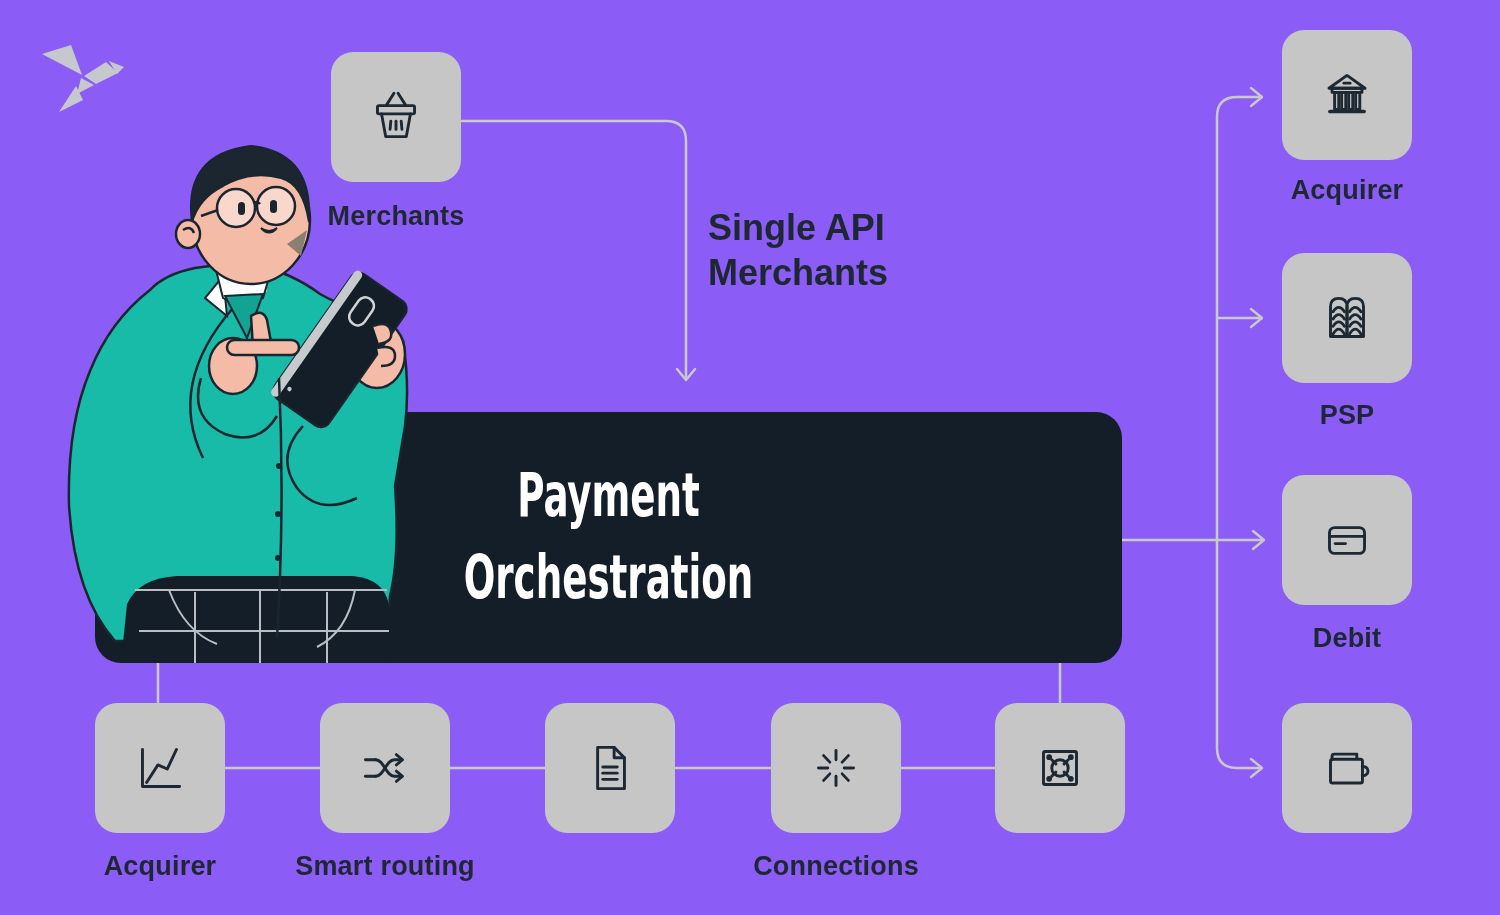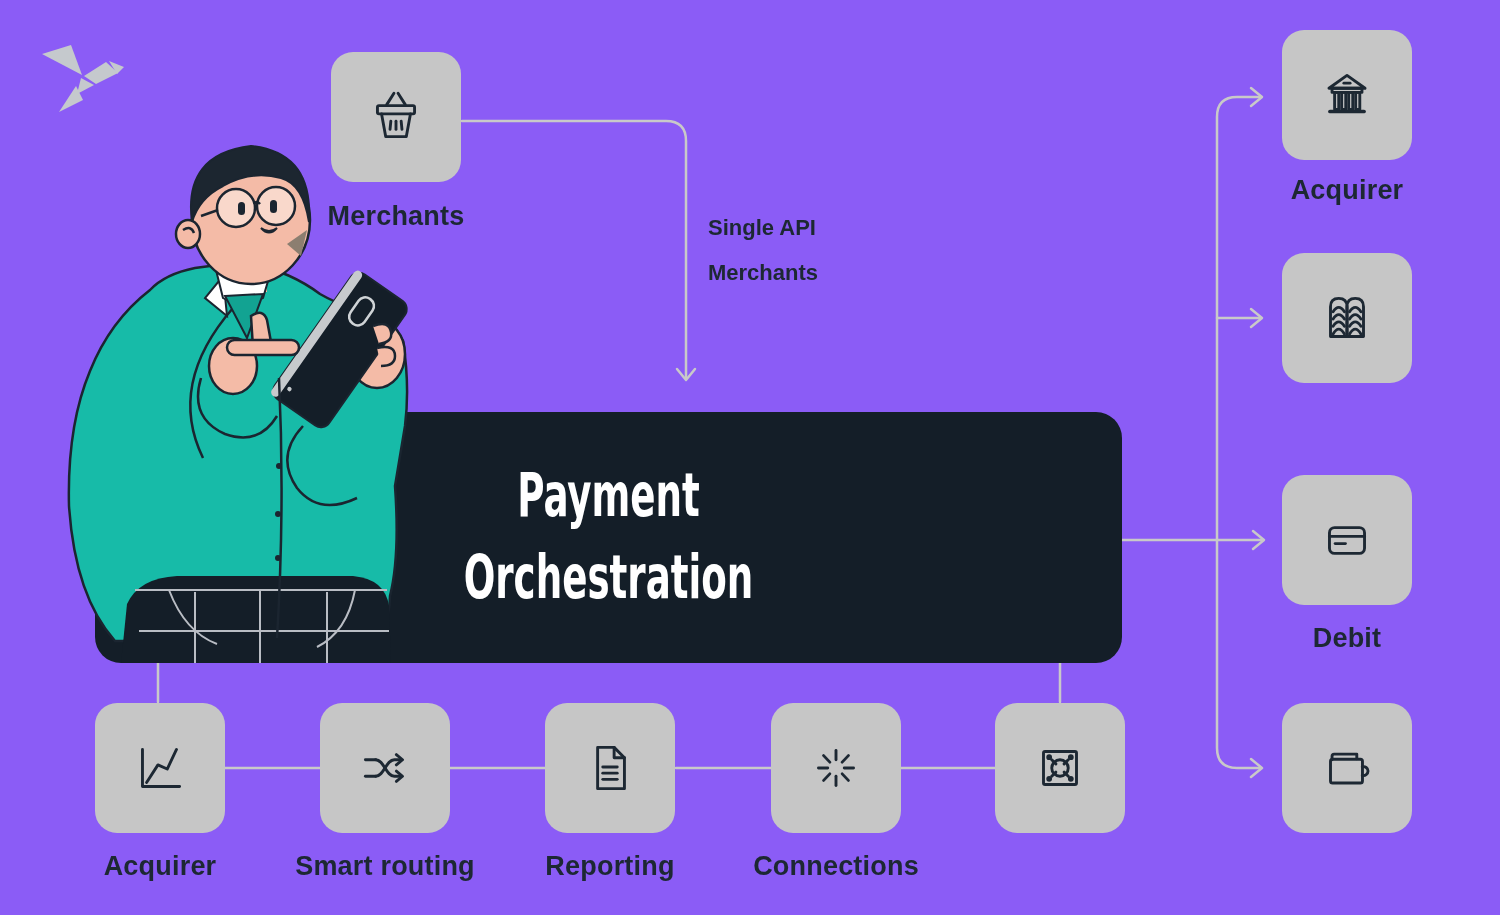--- a/index.html
+++ b/index.html
@@ -8,21 +8,21 @@
   .tile{position:absolute;width:130px;height:130px;border-radius:22px;background:#c6c6c6;
         display:flex;align-items:center;justify-content:center;}
   .tile svg{display:block;}
   .tile-label{position:absolute;width:280px;text-align:center;font-size:27px;font-weight:600;
               letter-spacing:.2px;color:#1d2833;line-height:32px;}
   .hub{position:absolute;left:95px;top:412px;width:1027px;height:251px;border-radius:26px;
        background:#141e28;}
   .hub-title{position:absolute;left:95px;top:454px;width:1027px;text-align:center;color:#ffffff;
              font-family:"DejaVu Sans","Liberation Sans",sans-serif;font-weight:800;
              font-size:60px;line-height:82px;transform:scaleX(0.62);transform-origin:50% 0;}
-  .api-note{position:absolute;left:708px;top:205px;font-size:22px;font-weight:600;
+  .api-note{position:absolute;left:708px;top:205px;font-size:36px;font-weight:600;
             line-height:45px;color:#1d2833;}
   .overlay{position:absolute;left:0;top:0;width:1500px;height:915px;pointer-events:none;}
   .ic{stroke:#1d2833;stroke-width:2.8;fill:none;stroke-linecap:round;stroke-linejoin:round;}
 </style>
 </head>
 <body>
 
 <div class="canvas">
 
   <svg style="position:absolute;left:36px;top:40px" width="92" height="74" viewBox="0 0 92 74">
@@ -174,21 +174,20 @@
 
   <div class="tile" style="left:545px;top:703px">
     <svg class="ic" width="66" height="66" viewBox="0 0 64 64">
       <path d="M20 12 h16 l10 10 v30 h-26 z"></path>
       <path d="M36 12 v10 h10"></path>
       <path d="M25 31 h14"></path>
         <path d="M25 37 h14"></path>
         <path d="M25 43 h14"></path>
     </svg>
   </div>
-  <div class="tile-label" style="left:470px;top:850px">Reporting</div>
 
   <div class="tile" style="left:771px;top:703px">
     <svg class="ic" width="66" height="66" viewBox="0 0 64 64">
       <path d="M32 15 V24"></path>
         <path d="M44 20 L38 26.3"></path>
         <path d="M49 32 H40"></path>
       <path d="M44 44 L38 37.7"></path>
         <path d="M32 49 V40"></path>
         <path d="M20 44 L26 37.7"></path>
       <path d="M15 32 H24"></path>
@@ -233,20 +232,21 @@
       <path d="M18.5 26 Q24 17.5 29.5 26"></path>
         <path d="M18.5 33 Q24 24.5 29.5 33"></path>
       <path d="M18.5 40 Q24 31.5 29.5 40"></path>
         <path d="M18.5 47.5 Q24 38 29.5 47.5"></path>
       <path d="M34.5 26 Q40 17.5 45.5 26"></path>
         <path d="M34.5 33 Q40 24.5 45.5 33"></path>
       <path d="M34.5 40 Q40 31.5 45.5 40"></path>
         <path d="M34.5 47.5 Q40 38 45.5 47.5"></path>
     </svg>
   </div>
+  <div class="tile-label" style="left:1207px;top:399px">PSP</div>
 
   <div class="tile" style="left:1282px;top:475px">
     <svg class="ic" width="66" height="66" viewBox="0 0 64 64">
       <rect x="15" y="20" width="34" height="25" rx="5"></rect>
       <path d="M15 28.5 h34"></path>
       <path d="M20.5 35.5 h10"></path>
     </svg>
   </div>
   <div class="tile-label" style="left:1207px;top:622px">Debit</div>
 

